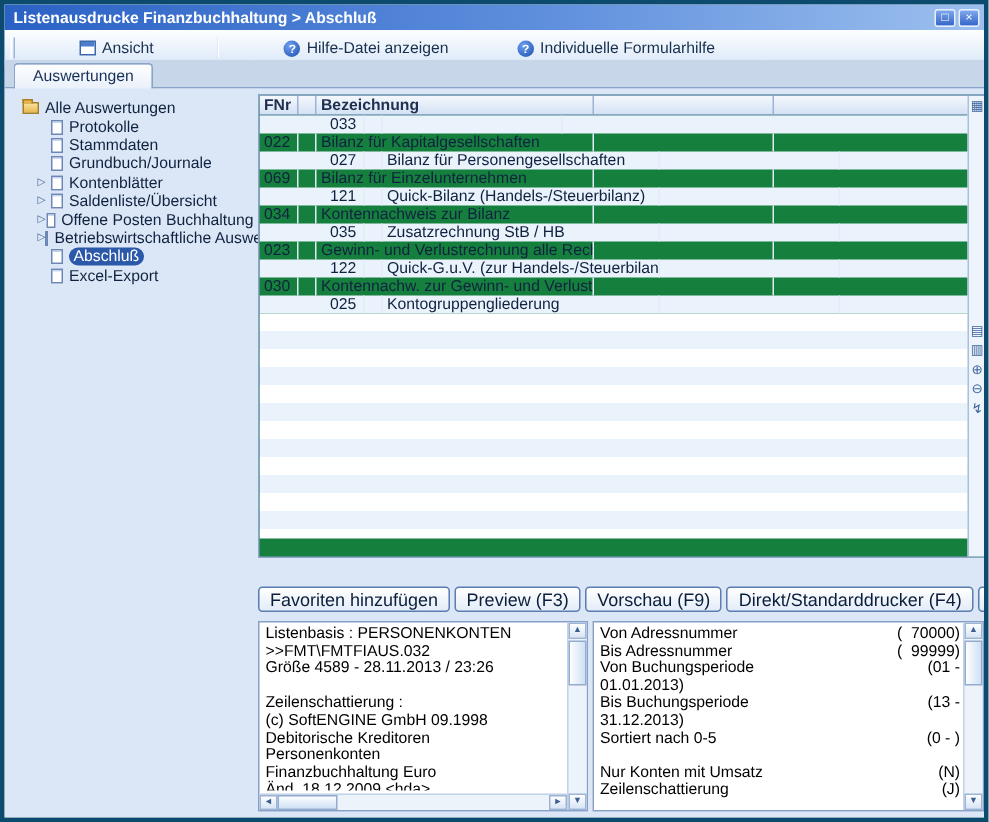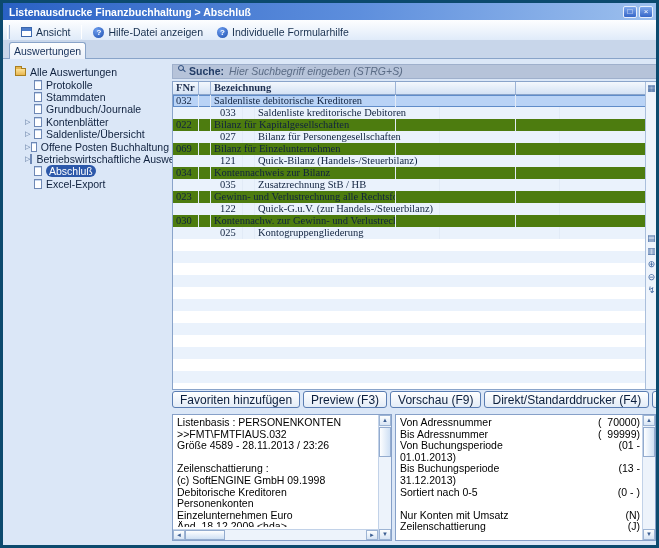--- a/index.html
+++ b/index.html
@@ -12,35 +12,35 @@
             background:linear-gradient(to right,#2a61c4,#5e8fdd 55%,#9dc0ee);
             display:flex;align-items:center;padding:0 3px 0 6px;}
   .title{color:#fff;font-weight:bold;font-size:10.5px;flex:1;white-space:nowrap;}
   .win-btn{width:14px;height:12px;margin-left:2px;border:1px solid #e6eefb;border-radius:2px;
            background:linear-gradient(#7fa8ec,#3566c8);color:#fff;font-size:8px;line-height:10px;
            text-align:center;cursor:pointer;}
 
   
   .toolbar{position:absolute;top:17px;left:0;right:0;height:20px;
            background:linear-gradient(#fdfeff,#d9e7f8);border-bottom:1px solid #aebdd6;
-           display:flex;align-items:center;padding:12px 2px;}
+           display:flex;align-items:center;padding:12px 2px;gap:32px;}
   .tb-grip{width:3px;height:14px;border-left:1px solid #fff;border-right:1px solid #9fb6d6;margin:0 4px 0 2px;}
   .tb-sep{width:1px;height:14px;background:#9fb6d6;border-right:1px solid #fff;margin:0 4px;}
   .tb-btn{display:inline-flex;align-items:center;gap:4px;background:transparent;border:1px solid transparent;
           font-family:inherit;font-size:10.5px;color:#18304f;padding:1px 6px;cursor:pointer;}
   .view-icon{width:11px;height:10px;border:1px solid #3b67ac;background:#fff;display:inline-block;position:relative;}
   .view-icon::before{content:"";position:absolute;left:0;top:0;right:0;height:3px;background:#4d7dcb;}
   .help-icon{width:11px;height:11px;border-radius:50%;display:inline-block;text-align:center;
              background:radial-gradient(circle at 35% 30%,#6d9ef0,#1d4fae);color:#fff;font-size:8px;
              font-weight:bold;line-height:11px;}
 
   
   .tabstrip{position:absolute;top:37px;left:0;right:0;height:19px;background:#c8d6ea;
             border-bottom:1px solid #89a4c9;}
-  .tab{display:inline-block;margin-left:6px;margin-top:2px;padding:2px 4px 3px;position:relative;top:0;
+  .tab{display:inline-block;margin-left:6px;margin-top:2px;padding:2px 12px 3px;position:relative;top:0;
        background:linear-gradient(#fefefe,#e9f0fa);border:1px solid #89a4c9;border-bottom:none;
        border-radius:3px 3px 0 0;color:#16305a;cursor:pointer;}
 
   
   .content{position:absolute;top:56px;left:0;right:0;bottom:0;background:#dbe7f7;}
 
   
   .tree{position:absolute;left:12px;top:7px;width:154px;}
   .tree-item{display:flex;align-items:center;height:12.4px;cursor:pointer;white-space:nowrap;color:#10223f;}
   .tree-children .tree-item{margin-left:10px;}
@@ -55,21 +55,21 @@
 
   
   .searchbar{position:absolute;left:169px;top:5px;width:486px;height:15px;background:#b6c3d9;
              display:flex;align-items:flex-start;gap:5px;padding:0 5px;border:1px solid #9fb0cc;}
   .mag{position:relative;width:6px;height:6px;border:1px solid #2f4f7f;border-radius:50%;display:inline-block;flex:0 0 auto;}
   .mag::after{content:"";position:absolute;width:4px;height:1px;background:#2f4f7f;transform:rotate(45deg);right:-3px;bottom:-1px;}
   .search-label{font-weight:bold;color:#223c66;}
   .search-hint{font-style:italic;color:#5a6b85;}
 
   
-  .listwrap{position:absolute;left:169px;top:22px;width:486px;height:309px;border:1px solid #8aa4ca;background:#4d7c0f;font-family:Liberation Serif, serif;}
+  .listwrap{position:absolute;left:169px;top:4px;width:486px;height:309px;border:1px solid #8aa4ca;background:#15803d;}
   .tableinner{position:absolute;left:0;top:0;width:473px;height:100%;overflow:hidden;}
   .thead{display:flex;height:13px;background:linear-gradient(#f4f8fd,#d4e2f4);border-bottom:1px solid #8aa4ca;
          font-weight:bold;color:#1e2f50;line-height:12px;}
   .th{border-right:1px solid #9cb3d6;padding-left:3px;}
   .tr{display:flex;height:12px;line-height:12px;color:#10223f;cursor:pointer;}
   .tr.alt{background:#eaf2fc;padding-left:44px;}
   .tr.selected{background:#b9d3f6;box-shadow:inset 0 0 0 1px #5f8cc9;}
   .td{border-right:1px solid #e2ebf7;padding-left:3px;overflow:hidden;white-space:nowrap;}
   .w1{width:26px;flex:0 0 26px;}
   .w2{width:12px;flex:0 0 12px;padding-left:0;}
@@ -205,31 +205,23 @@
     <div class="listwrap">
       <div class="tableinner">
         <div class="thead">
           <span class="th w1">FNr</span>
           <span class="th w2"></span>
           <span class="th w3">Bezeichnung</span>
           <span class="th w4"></span>
           <span class="th w5"></span>
         </div>
         <div id="tbody">
-            <div class="tr selected">
-              <span class="td w1">032</span>
-              <span class="td w2">&nbsp;</span>
-              <span class="td w3">Saldenliste debitorische Kreditoren</span>
-              <span class="td w4">&nbsp;</span>
-              <span class="td w5">&nbsp;</span>
-            </div>
             <div class="tr alt">
               <span class="td w1">033</span>
               <span class="td w2">&nbsp;</span>
-              <span class="td w3">Saldenliste kreditorische Debitoren</span>
               <span class="td w4">&nbsp;</span>
               <span class="td w5">&nbsp;</span>
             </div>
             <div class="tr">
               <span class="td w1">022</span>
               <span class="td w2">&nbsp;</span>
               <span class="td w3">Bilanz für Kapitalgesellschaften</span>
               <span class="td w4">&nbsp;</span>
               <span class="td w5">&nbsp;</span>
             </div>
@@ -322,21 +314,21 @@
     <div class="panel left">
       <div class="panel-text" id="info-left">
           <div class="iline">Listenbasis : PERSONENKONTEN</div>
           <div class="iline">&gt;&gt;FMT\FMTFIAUS.032</div>
           <div class="iline">Größe 4589 - 28.11.2013 / 23:26</div>
           <div class="iline">&nbsp;</div>
           <div class="iline">Zeilenschattierung :</div>
           <div class="iline">(c) SoftENGINE GmbH 09.1998</div>
           <div class="iline">Debitorische Kreditoren</div>
           <div class="iline">Personenkonten</div>
-          <div class="iline">Einzelunternehmen Euro</div>
+          <div class="iline">Finanzbuchhaltung Euro</div>
           <div class="iline">Änd. 18.12.2009 &lt;hda&gt;</div>
         </div>
       <div class="vscroll">
         <span class="sb-btn up">▲</span>
         <span class="sb-thumb"></span>
         <span class="sb-btn down">▼</span>
       </div>
       <div class="hscroll">
         <span class="sb-btn leftb">◄</span>
         <span class="sb-thumb"></span>

